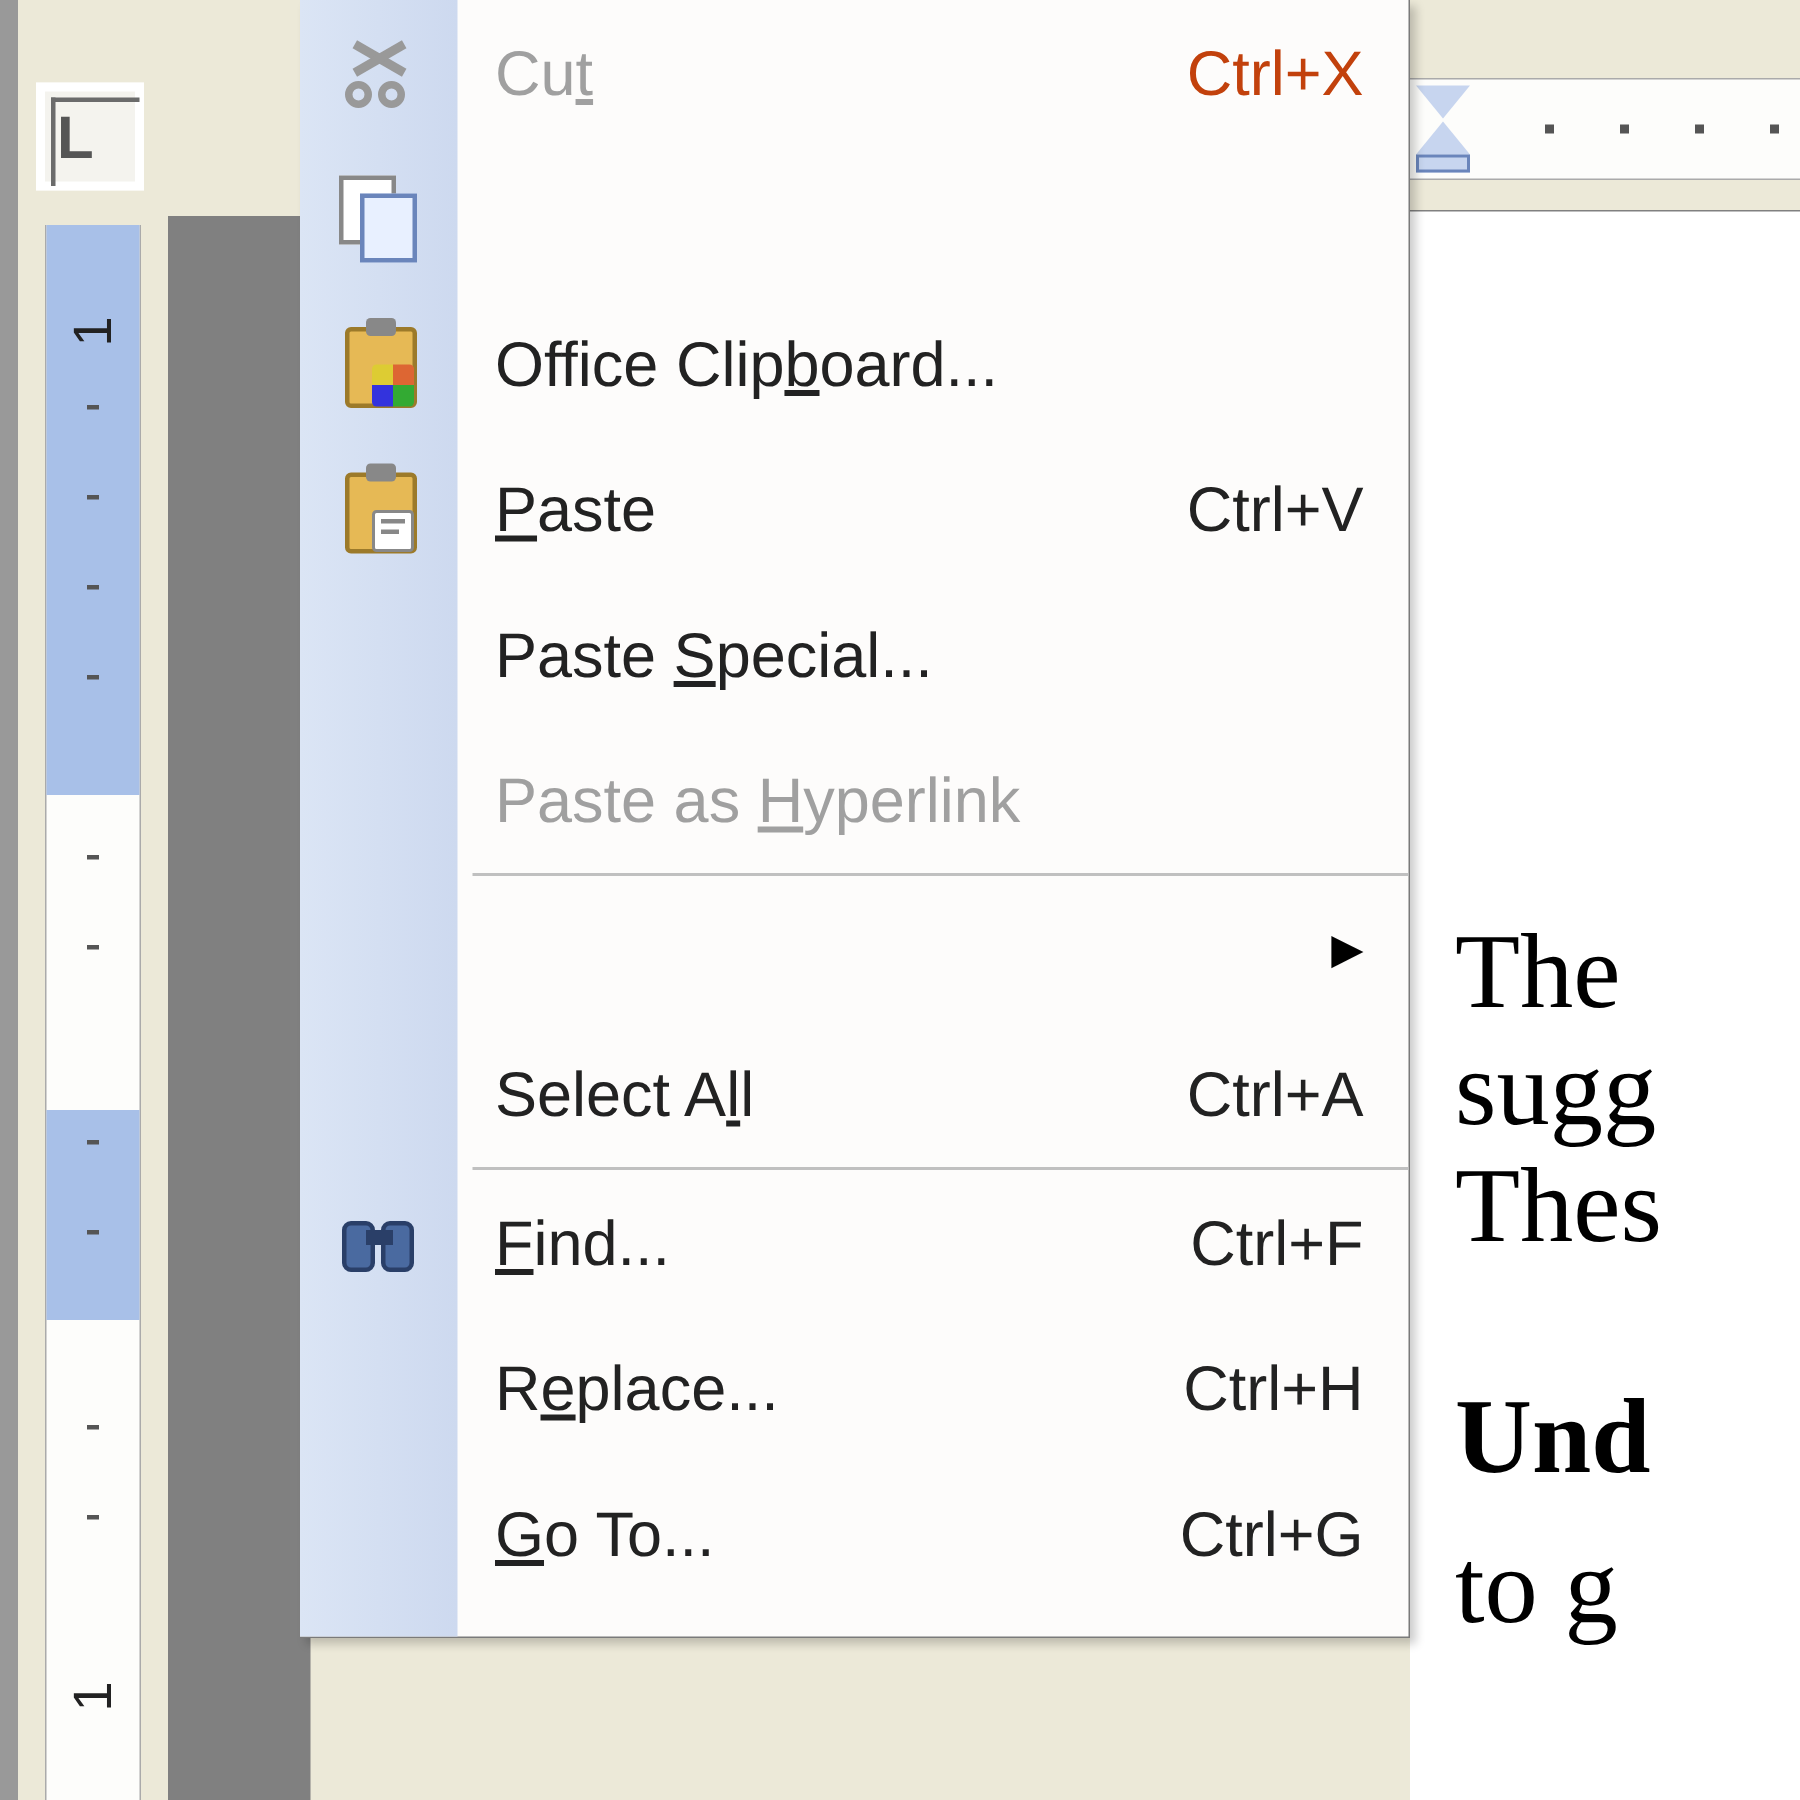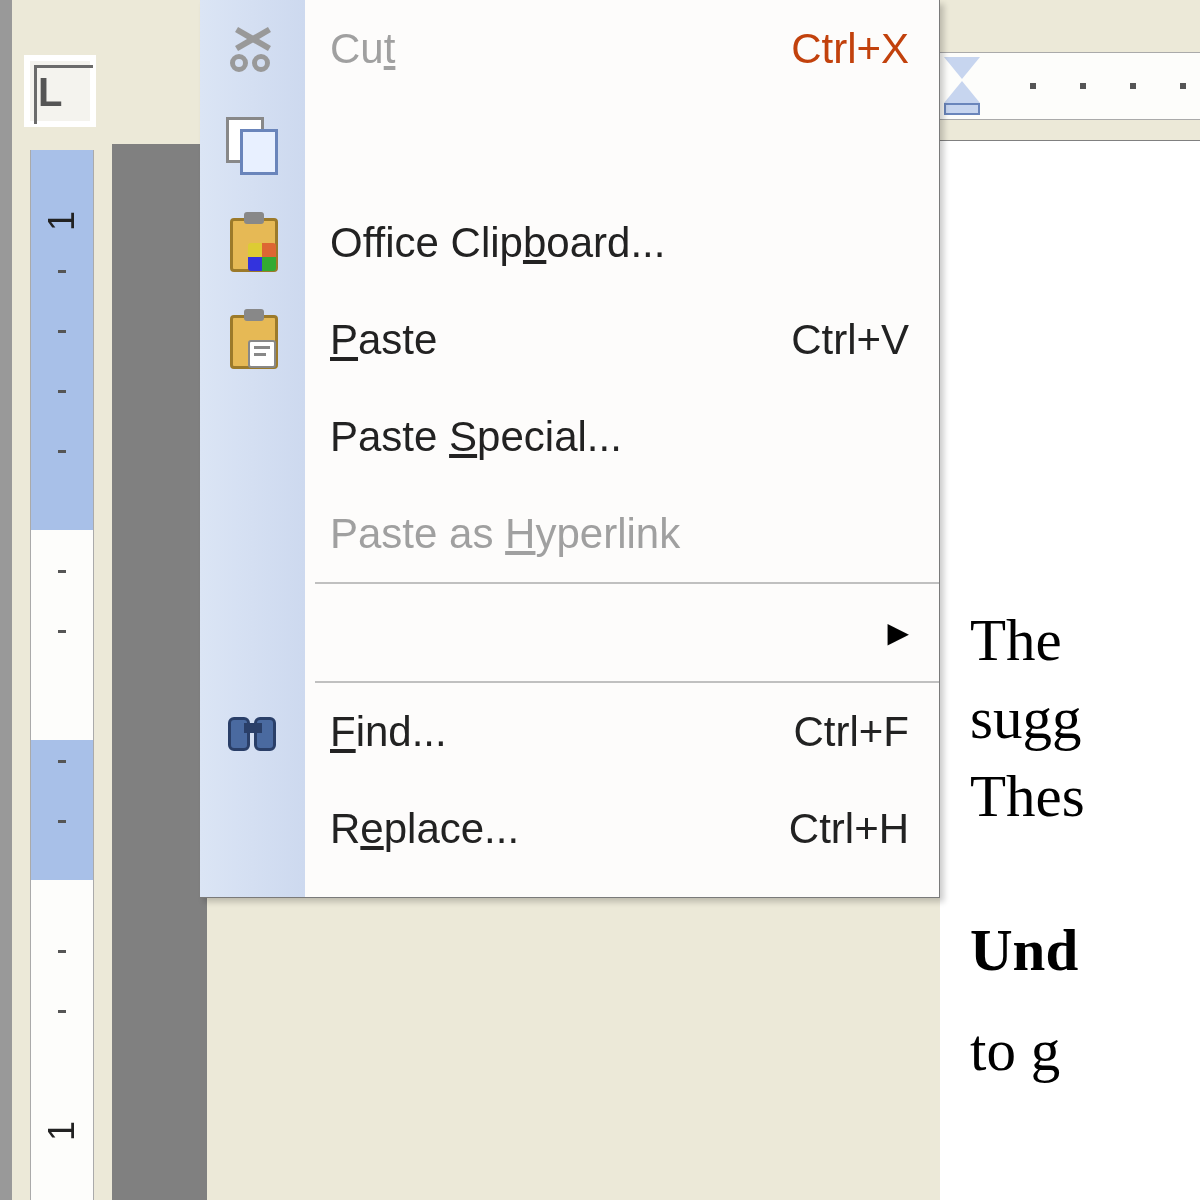--- a/index.html
+++ b/index.html
@@ -263,21 +263,21 @@
     position: absolute;
     left: 940px; top: 140px;
     width: 260px; height: 1060px;
     background: #fff;
     border-top: 1px solid #808080;
   }
   .doc-text {
     position: absolute;
     left: 30px;
     font-family: "Times New Roman", serif;
-    font-size: 59px;
+    font-size: 71px;
     color: #000;
     line-height: 1.35;
     white-space: nowrap;
     text-align: center;
   }
 </style>
 </head>
 <body>
 
 <div class="left-gutter"></div>
@@ -361,28 +361,36 @@
       <div class="menu-item">
         <span class="label">Paste <span class="u">S</span>pecial...</span>
       </div>
       <div class="menu-item disabled">
         <span class="label">Paste as <span class="u">H</span>yperlink</span>
       </div>
       <div class="menu-sep"></div>
       <div class="menu-item">
         <span class="submenu-arrow">▶</span>
       </div>
+      <div class="menu-item">
+        <span class="label">Select A<span class="u">l</span>l</span>
+        <span class="shortcut">Ctrl+A</span>
+      </div>
       <div class="menu-sep"></div>
       <div class="menu-item">
         <div class="icon binoc">
           <div class="lens l1"></div>
           <div class="lens l2"></div>
           <div class="bridge"></div>
         </div>
         <span class="label"><span class="u">F</span>ind...</span>
         <span class="shortcut">Ctrl+F</span>
       </div>
       <div class="menu-item">
         <span class="label">R<span class="u">e</span>place...</span>
         <span class="shortcut">Ctrl+H</span>
       </div>
+      <div class="menu-item">
+        <span class="label"><span class="u">G</span>o To...</span>
+        <span class="shortcut">Ctrl+G</span>
+      </div>
     </div>
 </div>
 
 </body></html>

